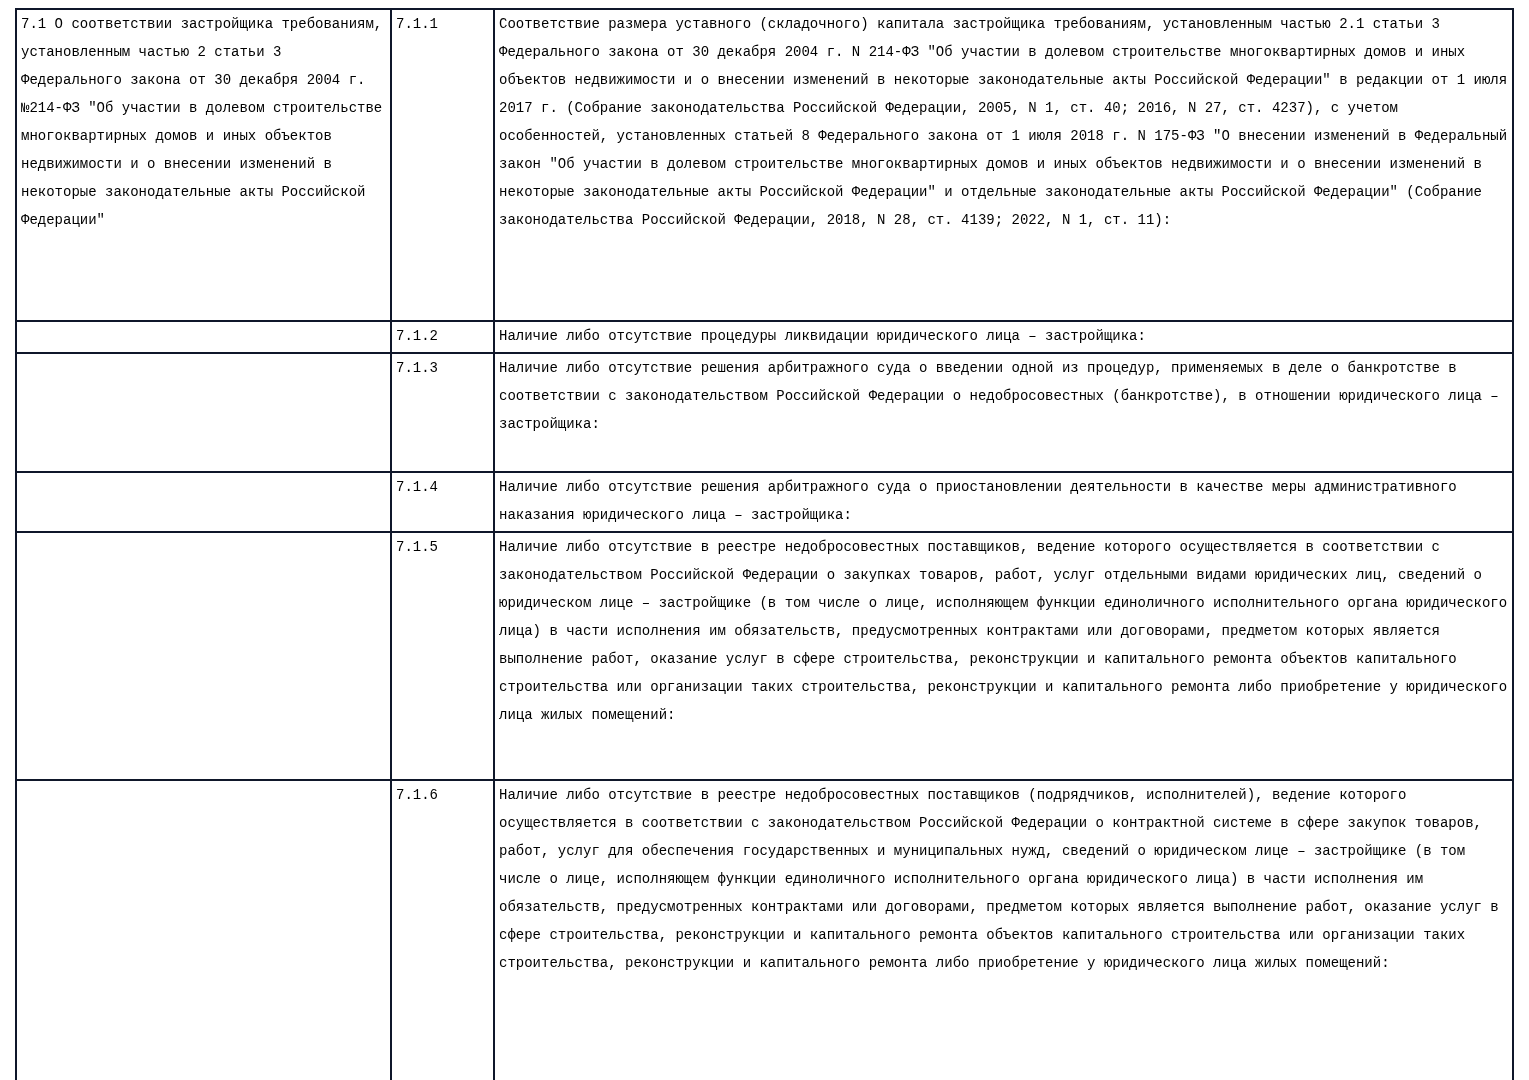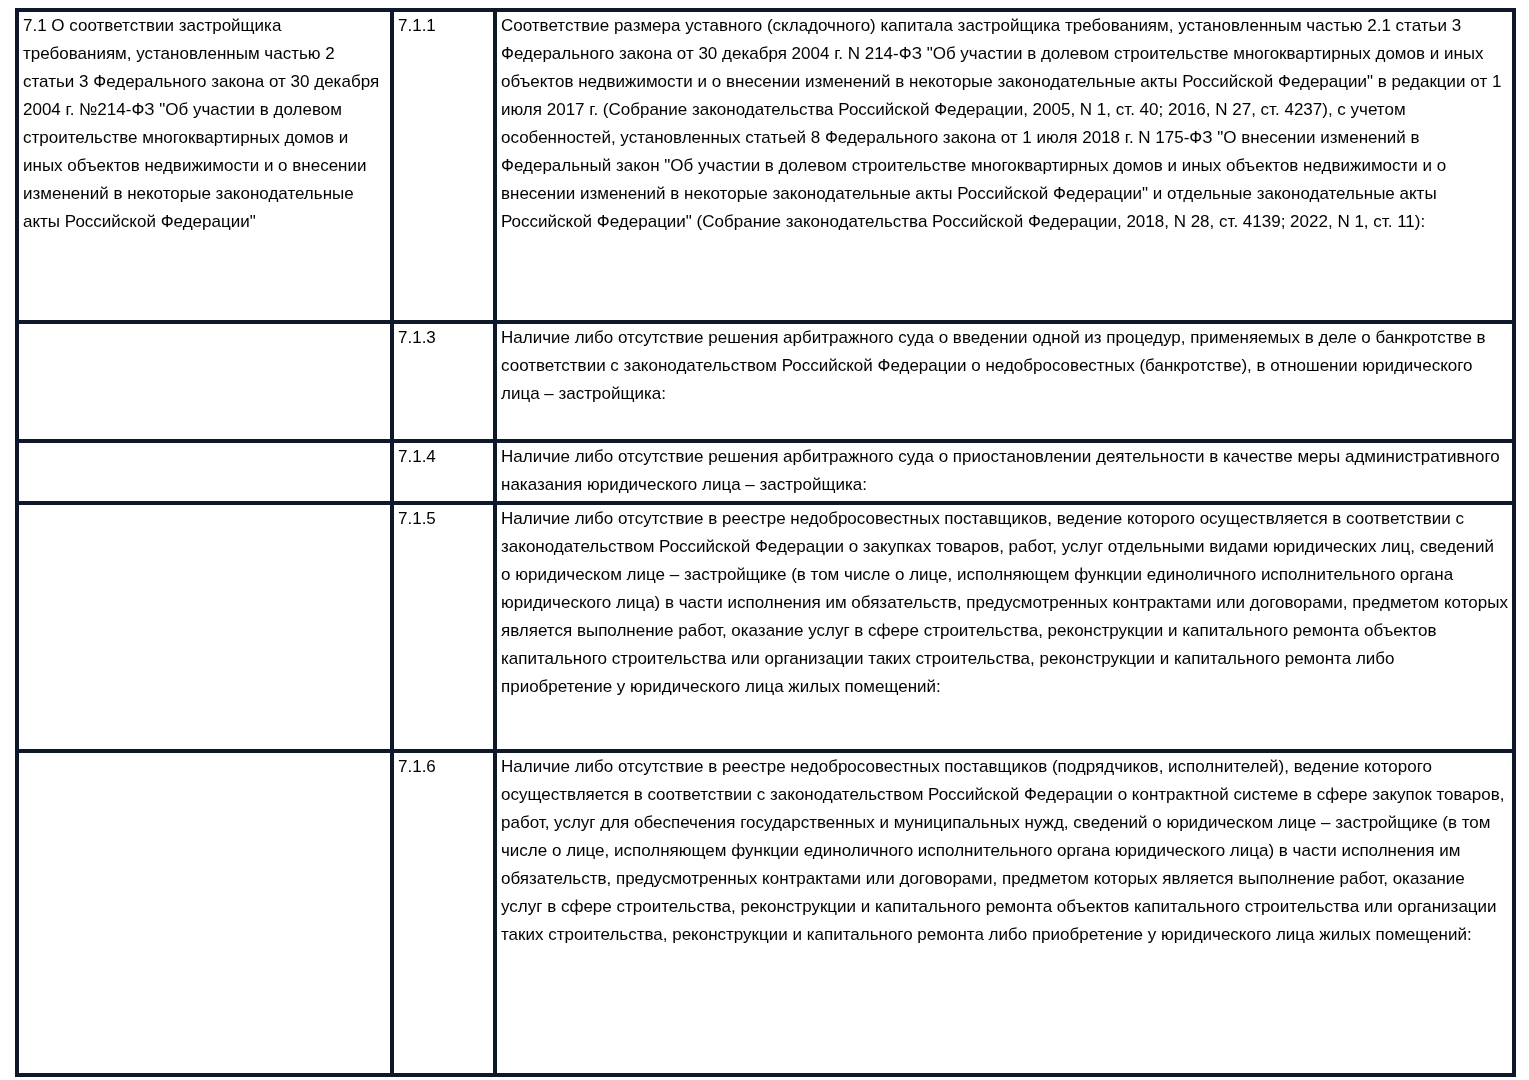--- a/index.html
+++ b/index.html
@@ -18,27 +18,28 @@
   }
   table.decl {
     position: absolute;
     left: 15px;
     top: 8px;
     width: 1497px;
     border-collapse: collapse;
     table-layout: fixed;
   }
   table.decl td {
-    border: 4px solid #0f172a;
-    font-size: 17px;
+    border: 2px solid #0f172a;
+    font-size: 14px;
     line-height: 28px;
     padding: 0 4px 2px 4px;
     vertical-align: top;
     overflow: hidden;
     word-wrap: break-word;
+    font-family: Liberation Mono, monospace;
   }
   td.c-desc {
     vertical-align: top;
   }
   td.c-num {
     vertical-align: middle;
   }
   td.c-text {
     vertical-align: top;
   }
@@ -58,20 +59,25 @@
       <col style="width:375px">
       <col style="width:103px">
       <col style="width:1019px">
     </colgroup>
     <tbody>
       <tr class="r1">
         <td class="c-desc">7.1 О соответствии застройщика требованиям, установленным частью 2 статьи 3 Федерального закона от 30 декабря 2004 г. №214-ФЗ "Об участии в долевом строительстве многоквартирных домов и иных объектов недвижимости и о внесении изменений в некоторые законодательные акты Российской Федерации"</td>
         <td class="c-num">7.1.1</td>
         <td class="c-text">Соответствие размера уставного (складочного) капитала застройщика требованиям, установленным частью 2.1 статьи 3 Федерального закона от 30 декабря 2004 г. N 214-ФЗ "Об участии в долевом строительстве многоквартирных домов и иных объектов недвижимости и о внесении изменений в некоторые законодательные акты Российской Федерации" в редакции от 1 июля 2017 г. (Собрание законодательства Российской Федерации, 2005, N 1, ст. 40; 2016, N 27, ст. 4237), с учетом особенностей, установленных статьей 8 Федерального закона от 1 июля 2018 г. N 175-ФЗ "О внесении изменений в Федеральный закон "Об участии в долевом строительстве многоквартирных домов и иных объектов недвижимости и о внесении изменений в некоторые законодательные акты Российской Федерации" и отдельные законодательные акты Российской Федерации" (Собрание законодательства Российской Федерации, 2018, N 28, ст. 4139; 2022, N 1, ст. 11):</td>
       </tr>
+      <tr class="r2">
+        <td class="c-desc"></td>
+        <td class="c-num">7.1.2</td>
+        <td class="c-text">Наличие либо отсутствие процедуры ликвидации юридического лица – застройщика:</td>
+      </tr>
       <tr class="r3">
         <td class="c-desc"></td>
         <td class="c-num">7.1.3</td>
         <td class="c-text">Наличие либо отсутствие решения арбитражного суда о введении одной из процедур, применяемых в деле о банкротстве в соответствии с законодательством Российской Федерации о недобросовестных (банкротстве), в отношении юридического лица – застройщика:</td>
       </tr>
       <tr class="r4">
         <td class="c-desc"></td>
         <td class="c-num">7.1.4</td>
         <td class="c-text">Наличие либо отсутствие решения арбитражного суда о приостановлении деятельности в качестве меры административного наказания юридического лица – застройщика:</td>
       </tr>

